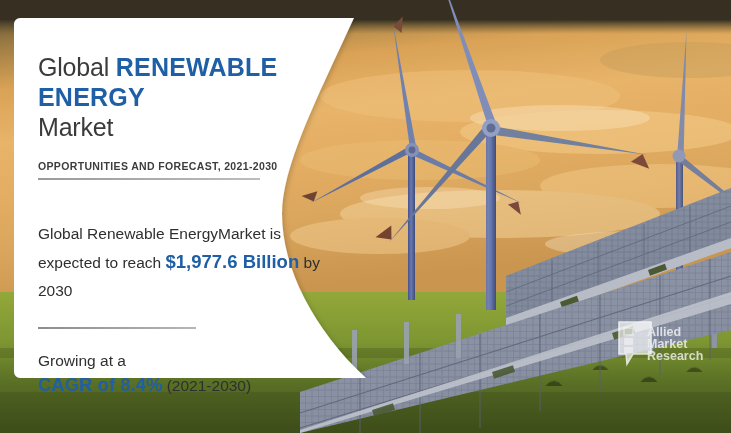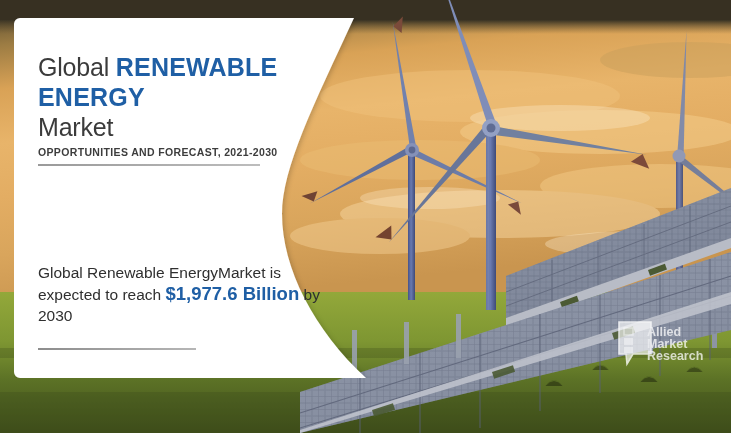--- a/index.html
+++ b/index.html
@@ -49,43 +49,43 @@
     letter-spacing:-0.2px;
     margin:0;
   }
   .title .hl{
     color:#1f5fa5;
     font-weight:bold;
     letter-spacing:0.2px;
   }
 
   .subtitle{
-    margin-top:4px;
+    margin-top:18px;
     font-size:10.5px;
     letter-spacing:0.35px;
     color:#3d3d3d;
     font-weight:600;
     white-space:nowrap;
   }
   .rule{
     margin-top:6px;
     height:2px;
     background:linear-gradient(90deg,#9a9a9a,#bdbdbd);
     width:222px;
   }
   .rule.short{
     width:158px;
     height:1.5px;
     background:linear-gradient(90deg,#8d8d8d,#b6b6b6);
   }
 
   .stat{
-    margin-top:96px;
+    margin-top:40px;
     font-size:15.5px;
-    line-height:21px;
+    line-height:28px;
     color:#2f2f2f;
   }
   .stat .big{
     color:#1f5fa5;
     font-weight:bold;
     font-size:18.5px;
   }
 
   .divider2{
     margin-top:22px;
@@ -322,20 +322,22 @@
 
     <div class="subtitle">OPPORTUNITIES AND FORECAST, 2021-2030</div>
     <div class="rule"></div>
 
     <div class="stat"><span>Global Renewable EnergyMarket is expected to reach </span><span class="big">$1,977.6 Billion</span><span> by 2030</span></div>
 
     <div class="divider2">
       <div class="rule short"></div>
     </div>
 
+    <div class="cagr"><span>Growing at a</span><br><span class="big">CAGR of 8.4%</span>
+      <span>(2021-2030)</span></div>
   </div>
 
   <div class="watermark">
     <svg width="92" height="52" viewBox="0 0 92 52" xmlns="http://www.w3.org/2000/svg">
       <g>
         <path d="M2 2 H34 V34 H16 L10 44 L9 34 H2 Z" fill="#ffffff" fill-opacity="0.80" stroke="#ffffff" stroke-opacity="0.95" stroke-width="1.6"></path>
         <rect x="7" y="8" width="9" height="7" fill="none" stroke="#ffffff" stroke-opacity="0.95" stroke-width="1.5"></rect>
         <rect x="7" y="18" width="9" height="7" fill="#ffffff" fill-opacity="0.9"></rect>
         <rect x="7" y="27" width="9" height="6" fill="#ffffff" fill-opacity="0.9"></rect>
       </g>

